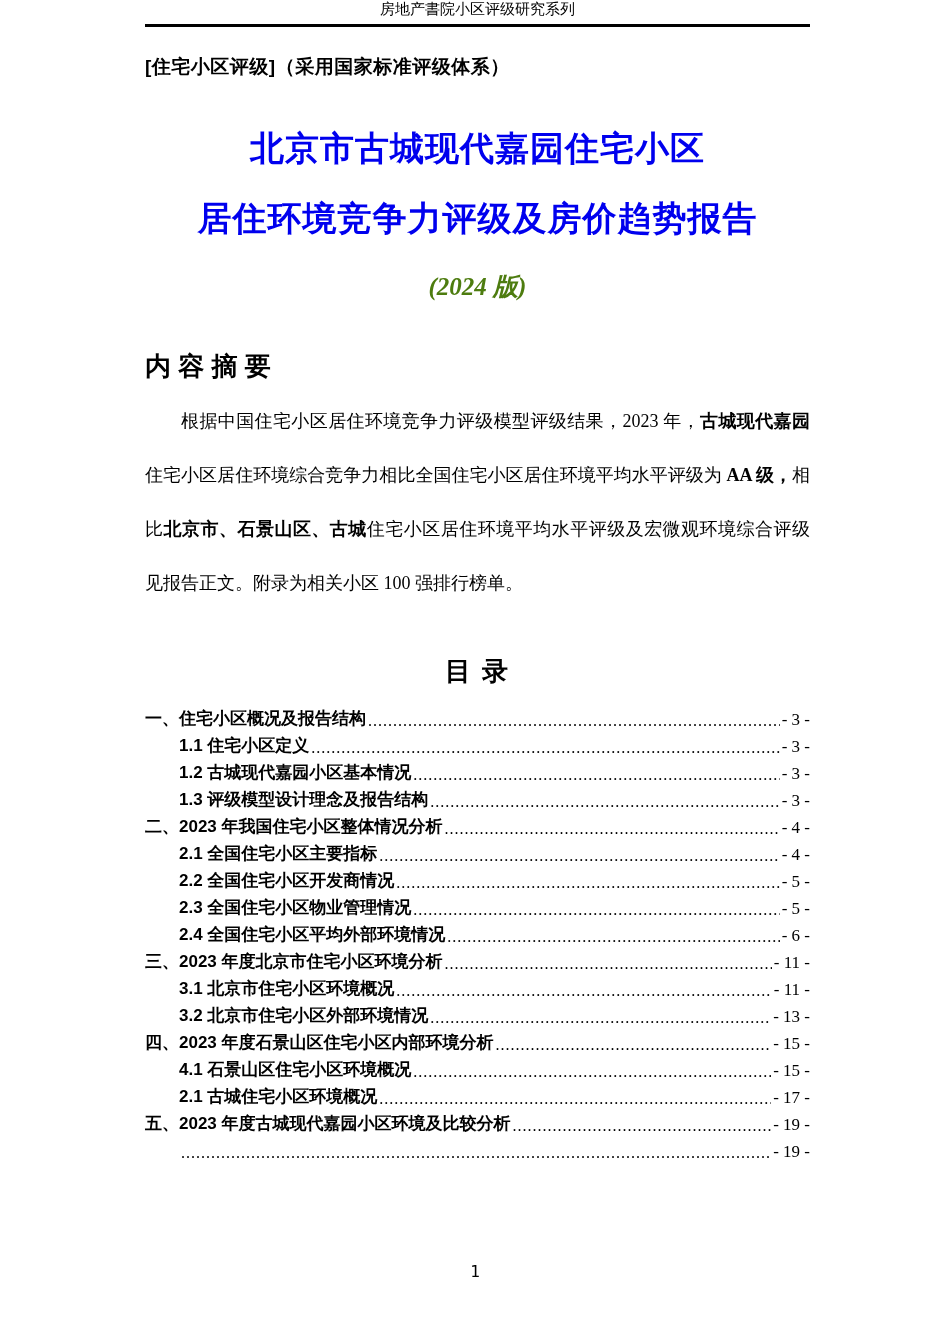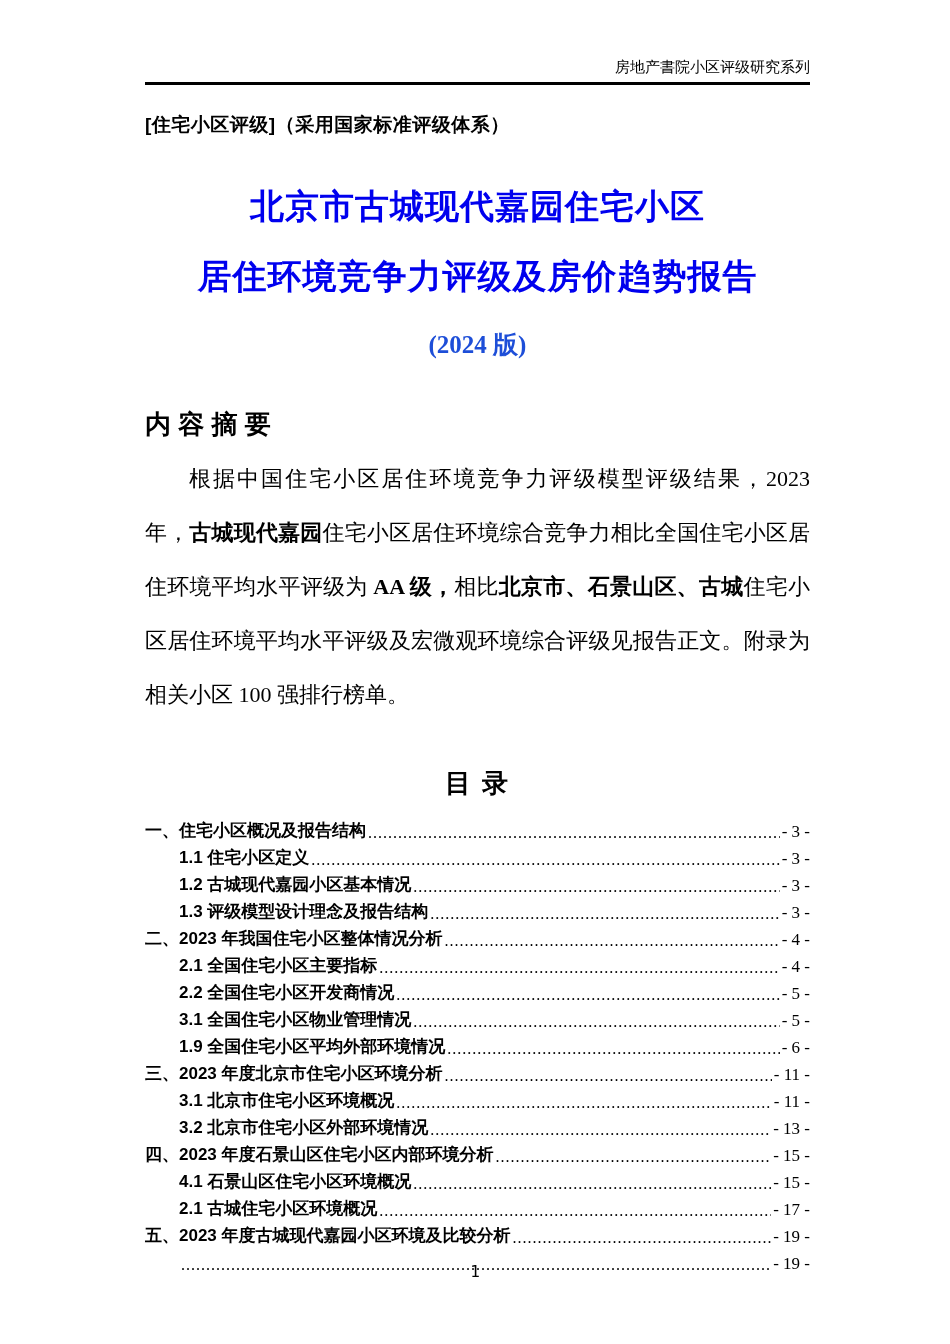--- a/index.html
+++ b/index.html
@@ -15,23 +15,22 @@
     overflow: hidden;
   }
   .content {
     position: absolute;
     left: 145px;
     top: 0;
     width: 665px;
   }
   
   .hdr {
-    margin-top: 58px;
     display: flex;
-    justify-content: flex-end;
+    justify-content: center;
     align-items: flex-end;
     font-family: "Liberation Sans", sans-serif;
     font-size: 15px;
     padding-bottom: 5px;
     border-bottom: 3px solid #000;
   }
   
   .subtitle {
     margin-top: 27px;
     font-family: "Liberation Sans", sans-serif;
@@ -59,21 +58,21 @@
   
   .abstract-heading {
     margin-top: 46px;
     text-align: left;
     font-family: "Liberation Sans", sans-serif;
     font-weight: bold;
     font-size: 26px;
   }
   .abstract-paragraph {
     margin-top: 10px;
-    font-size: 22px;
+    font-size: 18px;
     line-height: 54px;
     text-align: justify;
     text-indent: 2em;
   }
   .abstract-paragraph .b { font-weight: bold; }
   
   .toc-heading {
     margin-top: 44px;
     text-align: center;
     font-family: "Liberation Sans", sans-serif;
@@ -130,21 +129,21 @@
 
     <div class="hdr">
       <span>房地产書院</span>
       <span>小区评级研究系列</span>
     </div>
 
     <div class="subtitle">[住宅小区评级]（采用国家标准评级体系）</div>
 
     <div class="title-l1" style="color: rgb(0, 0, 238);">北京市古城现代嘉园住宅小区</div>
     <div class="title-l2" style="color: rgb(0, 0, 238);">居住环境竞争力评级及房价趋势报告</div>
-    <div class="edition" style="color: #1d4ed8;">(2024 版)</div>
+    <div class="edition" style="color: #4d7c0f; font-style: italic;">(2024 版)</div>
 
     <div class="abstract-heading">内 容 摘 要</div>
     <div class="abstract-paragraph"><span>根据中国住宅小区居住环境竞争力评级模型评级结果，2023 年，</span><span class="b">古城现代嘉园</span><span>住宅小区居住环境综合竞争力相比全国住宅小区居住环境平均水平评级为 </span><span class="b">AA 级，</span><span>相比</span><span class="b">北京市、石景山区、古城</span><span>住宅小区居住环境平均水平评级及宏微观环境综合评级见报告正文。附录为相关小区 100 强排行榜单。</span></div>
 
     <div class="toc-heading">目 录</div>
     <div class="toc-list">
   <div class="toc-row level-1">
     <span class="toc-label">一、住宅小区概况及报告结构</span>
     <span class="toc-dots"></span>
     <span class="toc-page">- 3 -</span>
@@ -180,27 +179,27 @@
     <span class="toc-page">- 4 -</span>
   </div>
 
   <div class="toc-row level-2">
     <span class="toc-label">2.2 全国住宅小区开发商情况</span>
     <span class="toc-dots"></span>
     <span class="toc-page">- 5 -</span>
   </div>
 
   <div class="toc-row level-2">
-    <span class="toc-label">3.1 全国住宅小区物业管理情况</span>
+    <span class="toc-label">2.3 全国住宅小区物业管理情况</span>
     <span class="toc-dots"></span>
     <span class="toc-page">- 5 -</span>
   </div>
 
   <div class="toc-row level-2">
-    <span class="toc-label">1.9 全国住宅小区平均外部环境情况</span>
+    <span class="toc-label">2.4 全国住宅小区平均外部环境情况</span>
     <span class="toc-dots"></span>
     <span class="toc-page">- 6 -</span>
   </div>
 
   <div class="toc-row level-1">
     <span class="toc-label">三、2023 年度北京市住宅小区环境分析</span>
     <span class="toc-dots"></span>
     <span class="toc-page">- 11 -</span>
   </div>
 

